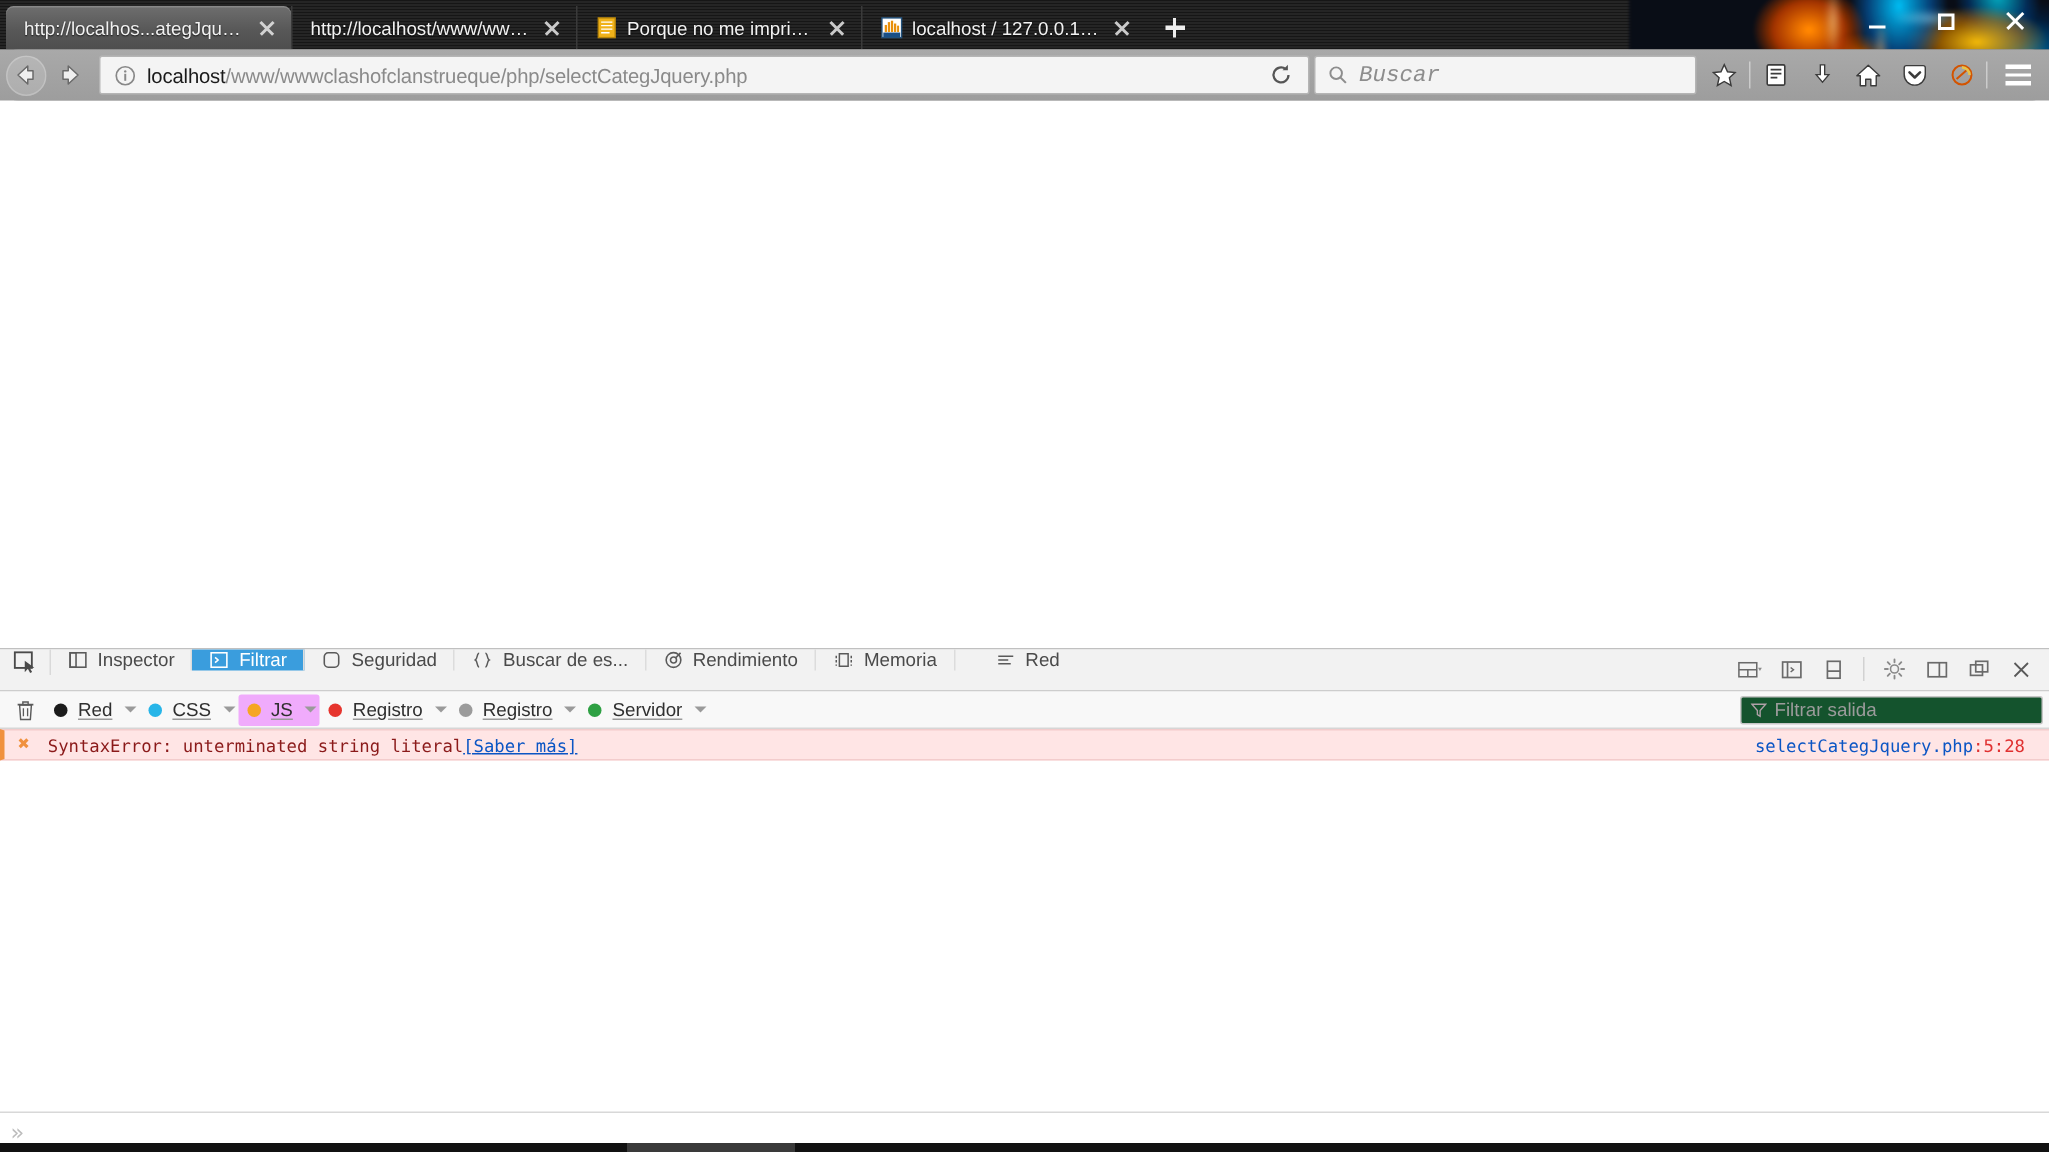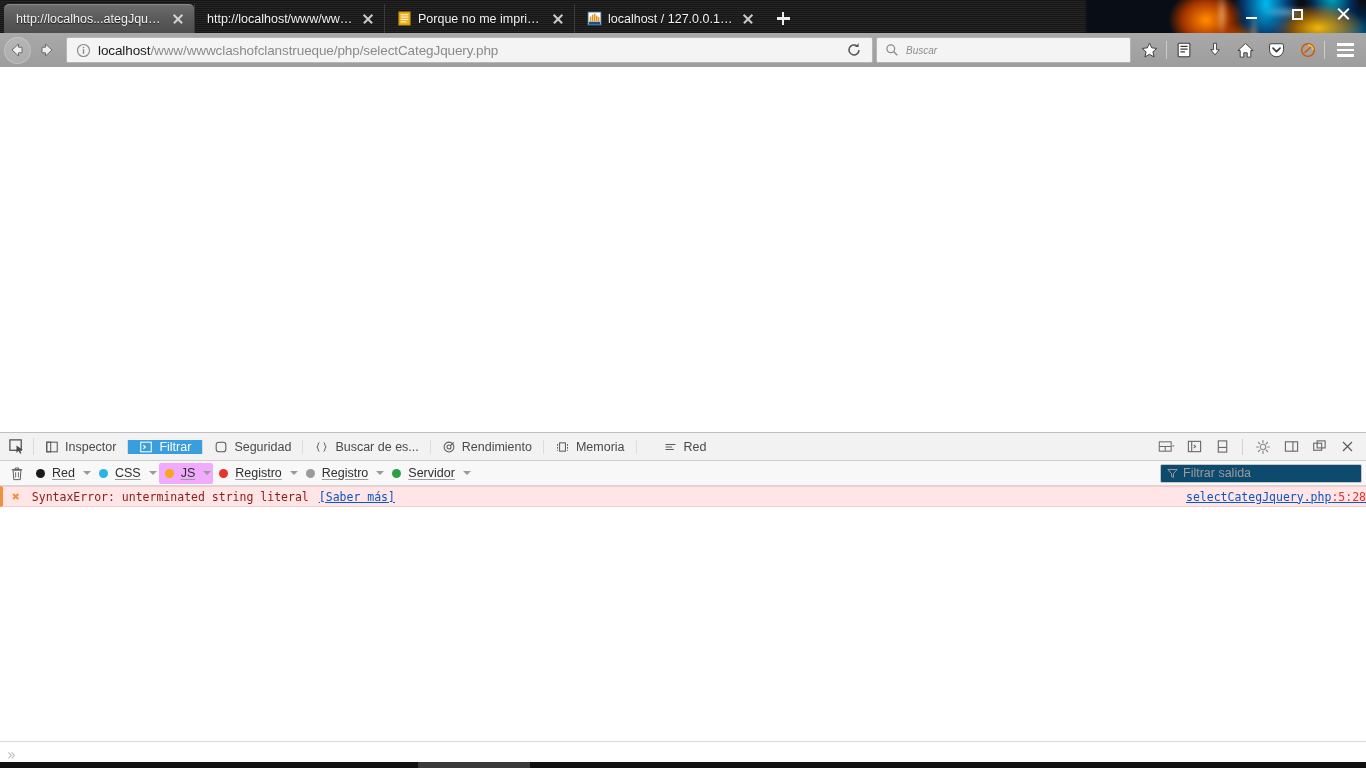--- a/index.html
+++ b/index.html
@@ -191,21 +191,21 @@
     flex: 0 0 255px;
     height: 26px;
     background: #f4f4f4;
     border: 1px solid #b5b5b5;
     border-radius: 2px;
     display:flex; align-items:center;
     padding-left: 8px;
     gap: 7px;
     margin-right: 3px;
   }
-  .search-ph { font-size: 10px; color: #8d8d8d; font-style: italic; }
+  .search-ph { font-size: 15px; color: #8d8d8d; font-style: italic; font-family: Liberation Mono, monospace; }
 
   .toolbar-icons { display: flex; align-items:center; height: 30px; }
   .tbicon { width: 31px; height: 30px; display:flex; align-items:center; justify-content:center; }
   .tb-sep { width:1px; height:18px; background: rgba(255,255,255,.45); margin: 0 1px; }
   .menu-btn { width: 38px; height: 30px; display:flex; flex-direction:column; align-items:center; justify-content:center; gap:3px; }
   .menu-btn i { display:block; width:17px; height:2.4px; background:#fff; }
 
   
   .content {
     flex: 1 1 auto;
@@ -218,21 +218,21 @@
     flex: 0 0 336px;
     height: 336px;
     display: flex; flex-direction: column;
     background: #fcfcfc;
     border-top: 1px solid #c0c0c0;
     font-size: 12px;
     color: #3b3b3b;
   }
   .dt-tabbar {
     height: 28px; flex: 0 0 28px;
-    display: flex; align-items: center;
+    display: flex; align-items: flex-start;
     background: #f2f2f2;
     border-bottom: 1px solid #cdcdcd;
   }
   .dt-picker {
     width: 34px; display:flex; align-items:center; justify-content:center;
     border-right: 1px solid #d9d9d9;
   }
   .dt-tab {
     display: flex; align-items:center; gap: 6px;
     padding: 0 11px;
@@ -267,41 +267,41 @@
     gap: 7px;
     border-radius: 2px;
   }
   .fgroup.active { background: #f0abfc; }
   .dot { width: 9px; height: 9px; border-radius: 50%; flex: 0 0 9px; }
   .flabel { font-size: 12.5px; color: #2f2f2f; text-decoration: underline; text-underline-offset: 2px; text-decoration-color: #9a9a9a;}
   .caret { width:0;height:0;border-left:4px solid transparent;border-right:4px solid transparent;border-top:4px solid #9a9a9a; margin-left:1px;}
   .filter-input {
     margin-left: auto; margin-right: 4px;
     width: 202px; height: 19px;
-    background: #0c4a6e; border: 1px solid #c6c6c6; border-radius: 2px;
+    background: #14532d; border: 1px solid #c6c6c6; border-radius: 2px;
     display:flex; align-items:center; gap:5px; padding-left: 6px;
   }
   .filter-ph { font-size: 12.5px; color: #9b9b9b; }
 
   .dt-output { flex: 1 1 auto; overflow: hidden; background: #fff; }
   .msg-row {
     display: flex; align-items: center;
     background: #ffe5e5;
     border-top: 1px solid #f3cccc;
     border-bottom: 1px solid #f3cccc;
     border-left: 3px solid #f0913e;
     height: 21px;
     padding-left: 9px;
     font-family: "DejaVu Sans Mono", monospace;
     font-size: 11.5px;
   }
   .err-x { color:#f0913e; font-size: 13px; font-weight:bold; margin-right: 12px; line-height:1; }
   .msg-text { color: #8b1a1a; white-space: nowrap; }
-  .msg-link { color: #0b55c4; margin-left: 10px; }
-  .msg-src { margin-left: auto; padding-right: 0; color: #0b55c4; text-decoration: underline; }
+  .msg-link { color: #0b55c4; margin-left: 0; }
+  .msg-src { margin-left: auto; padding-right: 16px; color: #0b55c4; }
   .msg-src .lineno { color: #e03030; }
 
   .dt-prompt {
     flex: 0 0 27px; height: 27px;
     border-top: 1px solid #d8d8d8;
     display: flex; align-items: center;
     padding-left: 7px;
     background: #fff;
   }
   .chev { color: #bdbdbd; font-size: 15px; font-family: "DejaVu Sans", sans-serif; line-height:1;}

